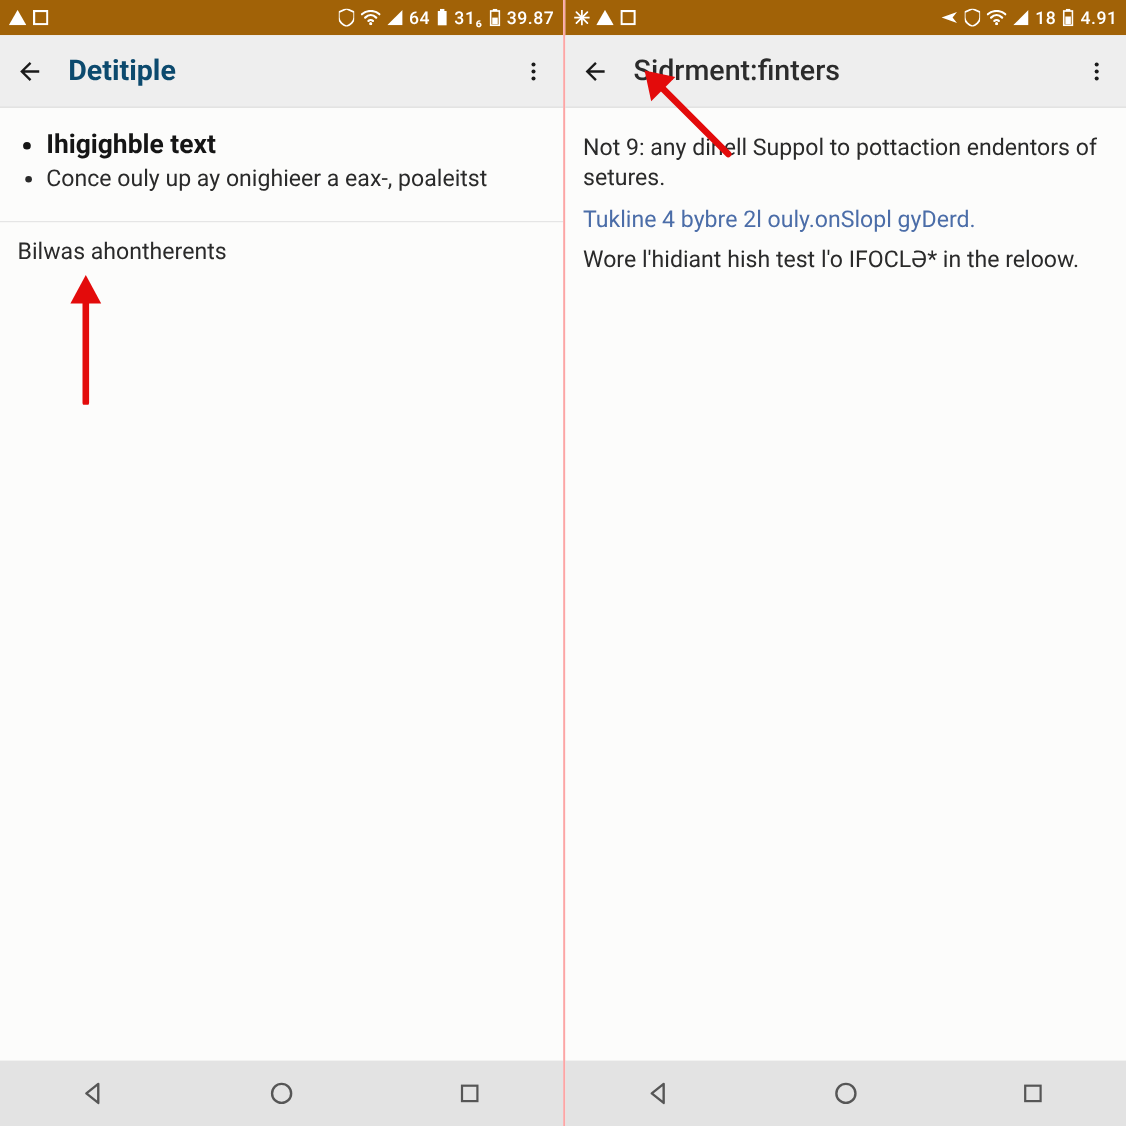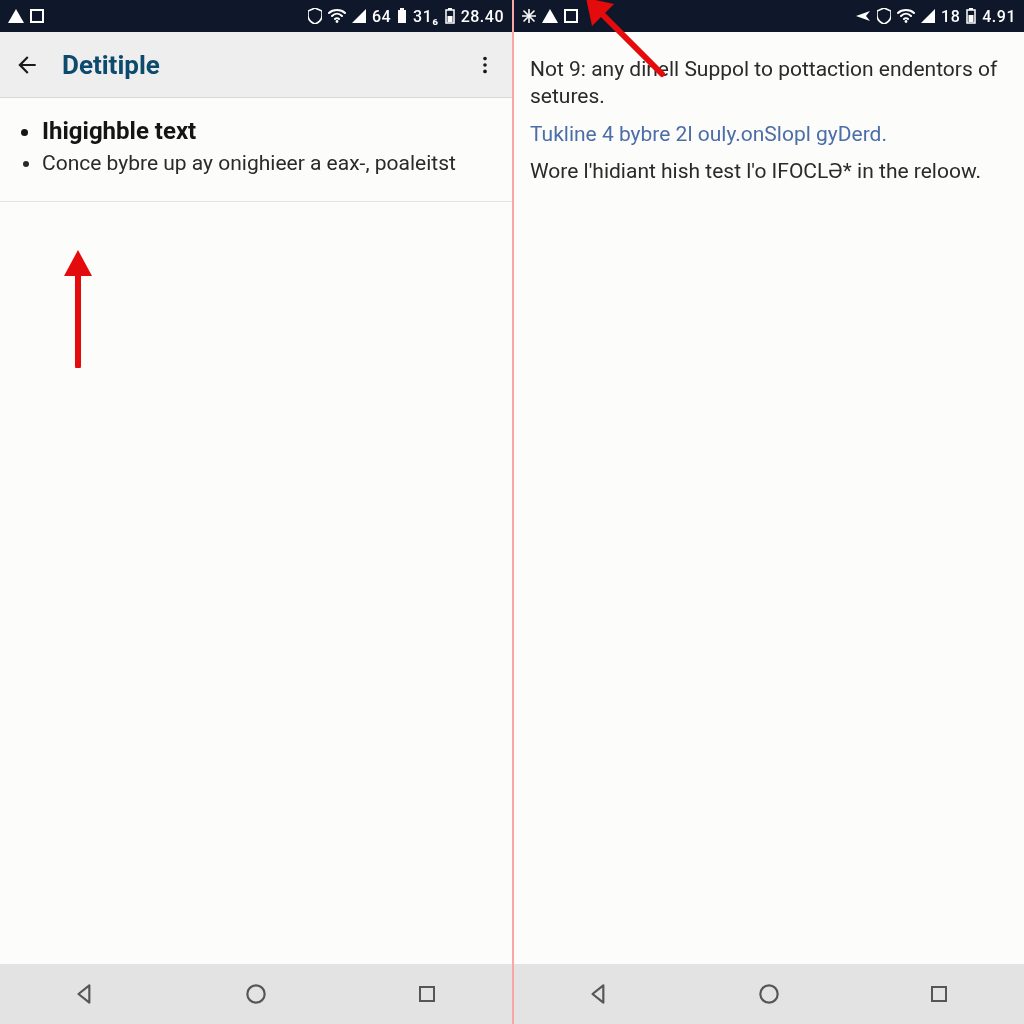--- a/index.html
+++ b/index.html
@@ -3,21 +3,21 @@
 <meta charset="utf-8">
 <style>
   * { margin: 0; padding: 0; box-sizing: border-box; }
   html, body { width: 1024px; height: 1024px; font-family: Roboto, Arial, sans-serif; background: #fff; }
   .canvas { display: flex; width: 1024px; height: 1024px; }
   .phone { width: 512px; height: 1024px; display: flex; flex-direction: column; position: relative; background: #fafaf9; }
   .phone + .phone { border-left: 2px solid #fca5a5; }
 
   
   .statusbar {
-    height: 32px; background: #0f172a; color: #fff;
+    height: 32px; background: #a16207; color: #fff;
     display: flex; align-items: center; justify-content: space-between;
     padding: 0 8px; font-size: 16px; font-weight: 500;
   }
   .sb-left, .sb-right { display: flex; align-items: center; gap: 6px; }
   .sb-right .txt { letter-spacing: .5px; }
   .ic { display: inline-flex; align-items: center; justify-content: center; }
 
   
   .appbar {
     height: 66px; background: #eeeeee; display: flex; align-items: center;
@@ -92,21 +92,21 @@
             </svg>
         </span>
         <span class="txt">31₆</span>
         <span class="ic">
           <svg width="10" height="16" viewBox="0 0 10 16">
               <rect x="1" y="2" width="8" height="13" fill="none" stroke="#fff" stroke-width="1.5"></rect>
               <rect x="2.5" y="8" width="5" height="6" fill="#fff"></rect>
               <rect x="3" y="0" width="4" height="2" fill="#fff"></rect>
             </svg>
         </span>
-        <span class="txt">28.40</span>
+        <span class="txt">39.87</span>
       </div>
     </div>
 
     <div class="appbar">
       <div class="back">
         <svg width="26" height="26" viewBox="0 0 24 24">
             <path d="M20 11H7.8l5.6-5.6L12 4l-8 8 8 8 1.4-1.4L7.8 13H20z" fill="#1a1a1a"></path>
           </svg>
       </div>
       <div class="title">Detitiple</div>
@@ -115,23 +115,24 @@
             <circle cx="12" cy="5" r="2" fill="#1a1a1a"></circle>
             <circle cx="12" cy="12" r="2" fill="#1a1a1a"></circle>
             <circle cx="12" cy="19" r="2" fill="#1a1a1a"></circle>
           </svg>
       </div>
     </div>
 
     <div class="content">
       <ul class="bullets">
         <li class="head">Ihigighble text</li>
-        <li>Conce bybre up ay onighieer a eax-, poaleitst</li>
+        <li>Conce ouly up ay onighieer a eax-, poaleitst</li>
       </ul>
       <div class="sep"></div>
+      <div class="para">Bilwas ahontherents</div>
 
       <div class="arrow" style="left:58px; top:150px;">
         <svg width="40" height="120" viewBox="0 0 40 120">
           <line x1="20" y1="118" x2="20" y2="20" stroke="#e30b0b" stroke-width="6" stroke-linecap="round"></line>
           <polygon points="20,2 6,28 34,28" fill="#e30b0b"></polygon>
         </svg>
       </div>
     </div>
 
     <div class="navbar">
@@ -205,20 +206,35 @@
           <svg width="10" height="16" viewBox="0 0 10 16">
               <rect x="1" y="2" width="8" height="13" fill="none" stroke="#fff" stroke-width="1.5"></rect>
               <rect x="2.5" y="7" width="5" height="7" fill="#fff"></rect>
               <rect x="3" y="0" width="4" height="2" fill="#fff"></rect>
             </svg>
         </span>
         <span class="txt">4.91</span>
       </div>
     </div>
 
+    <div class="appbar">
+      <div class="back">
+        <svg width="26" height="26" viewBox="0 0 24 24">
+            <path d="M20 11H7.8l5.6-5.6L12 4l-8 8 8 8 1.4-1.4L7.8 13H20z" fill="#1a1a1a"></path>
+          </svg>
+      </div>
+      <div class="title light">Sidrment:finters</div>
+      <div class="more">
+        <svg width="22" height="22" viewBox="0 0 24 24">
+            <circle cx="12" cy="5" r="2" fill="#1a1a1a"></circle>
+            <circle cx="12" cy="12" r="2" fill="#1a1a1a"></circle>
+            <circle cx="12" cy="19" r="2" fill="#1a1a1a"></circle>
+          </svg>
+      </div>
+    </div>
 
     <div class="content">
       <div class="para">Not 9: any dinell Suppol to pottaction endentors of setures.</div>
       <div class="para link">Tukline 4 bybre 2l ouly.onSlopl gyDerd.</div>
       <div class="para">Wore l'hidiant hish test l'o IFOCLƏ* in the reloow.</div>
 
       <div class="arrow" style="left:66px; top:-40px;">
         <svg width="90" height="90" viewBox="0 0 90 90">
           <line x1="82" y1="82" x2="18" y2="18" stroke="#e30b0b" stroke-width="6" stroke-linecap="round"></line>
           <polygon points="6,6 34,12 12,34" fill="#e30b0b"></polygon>

